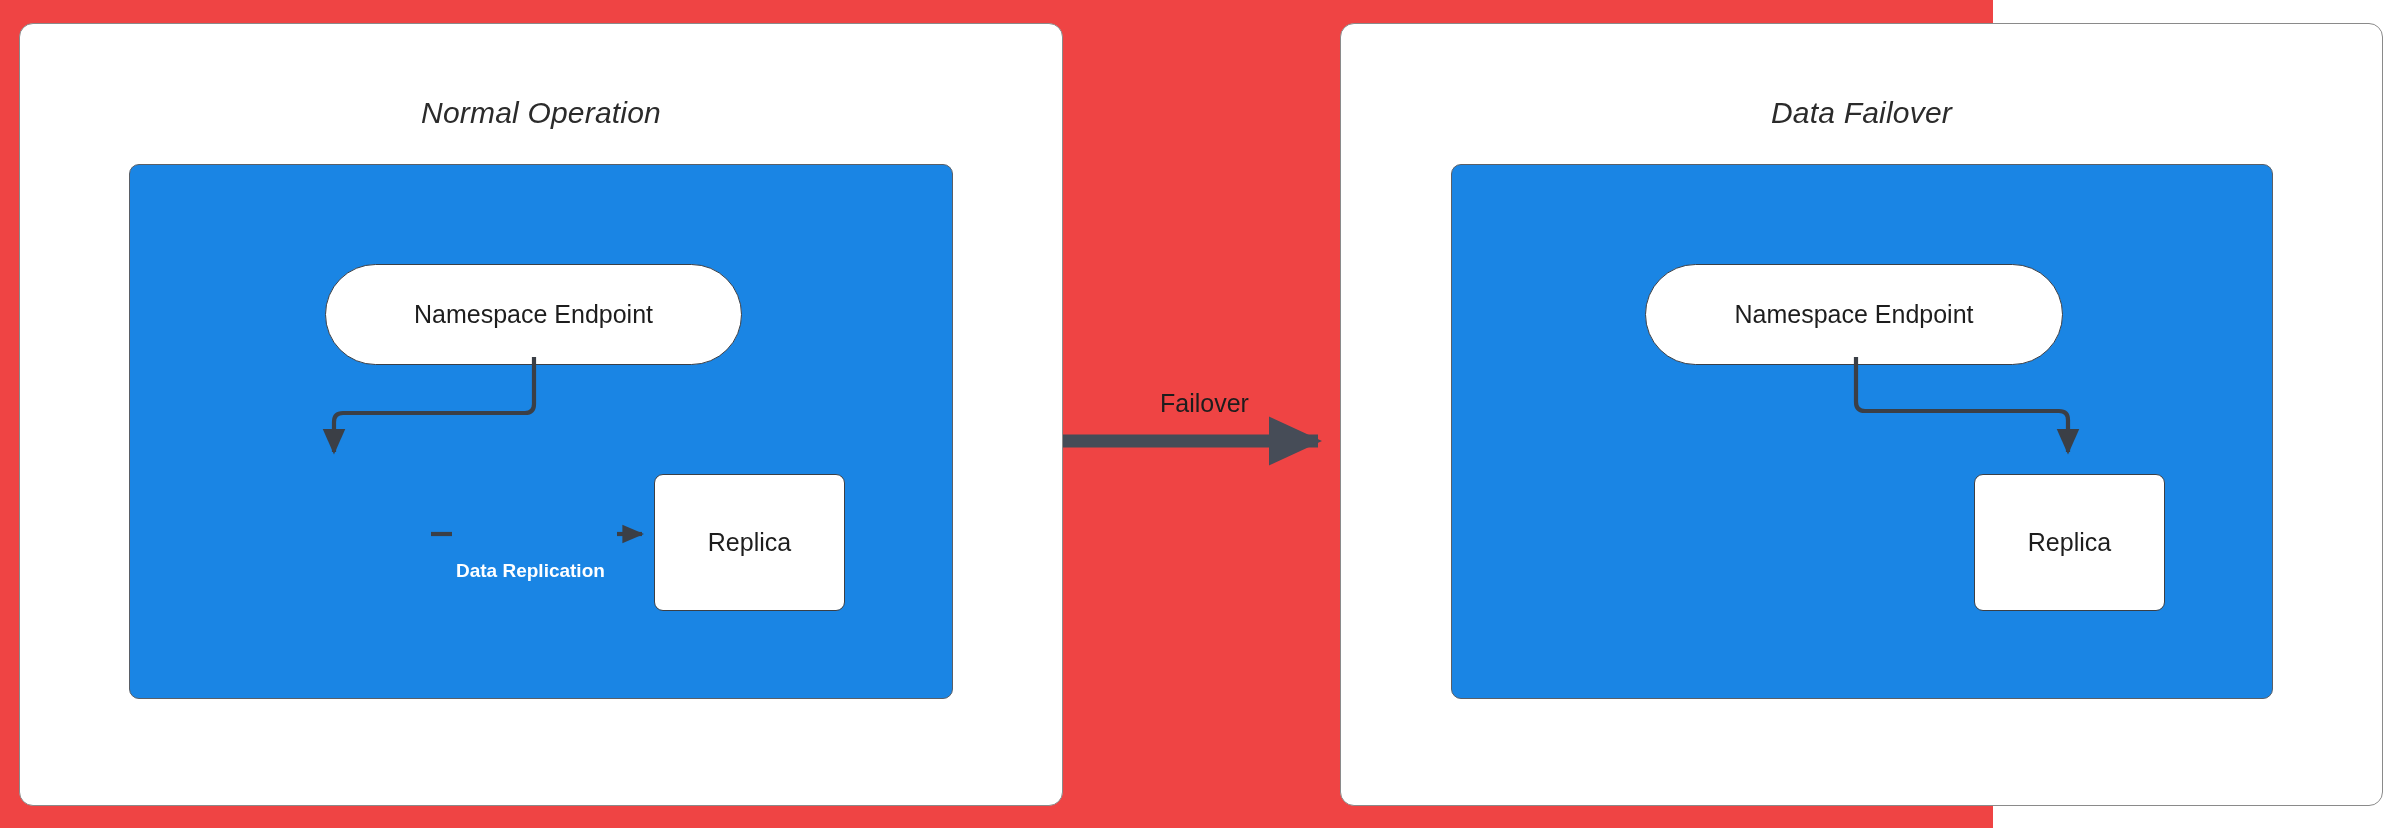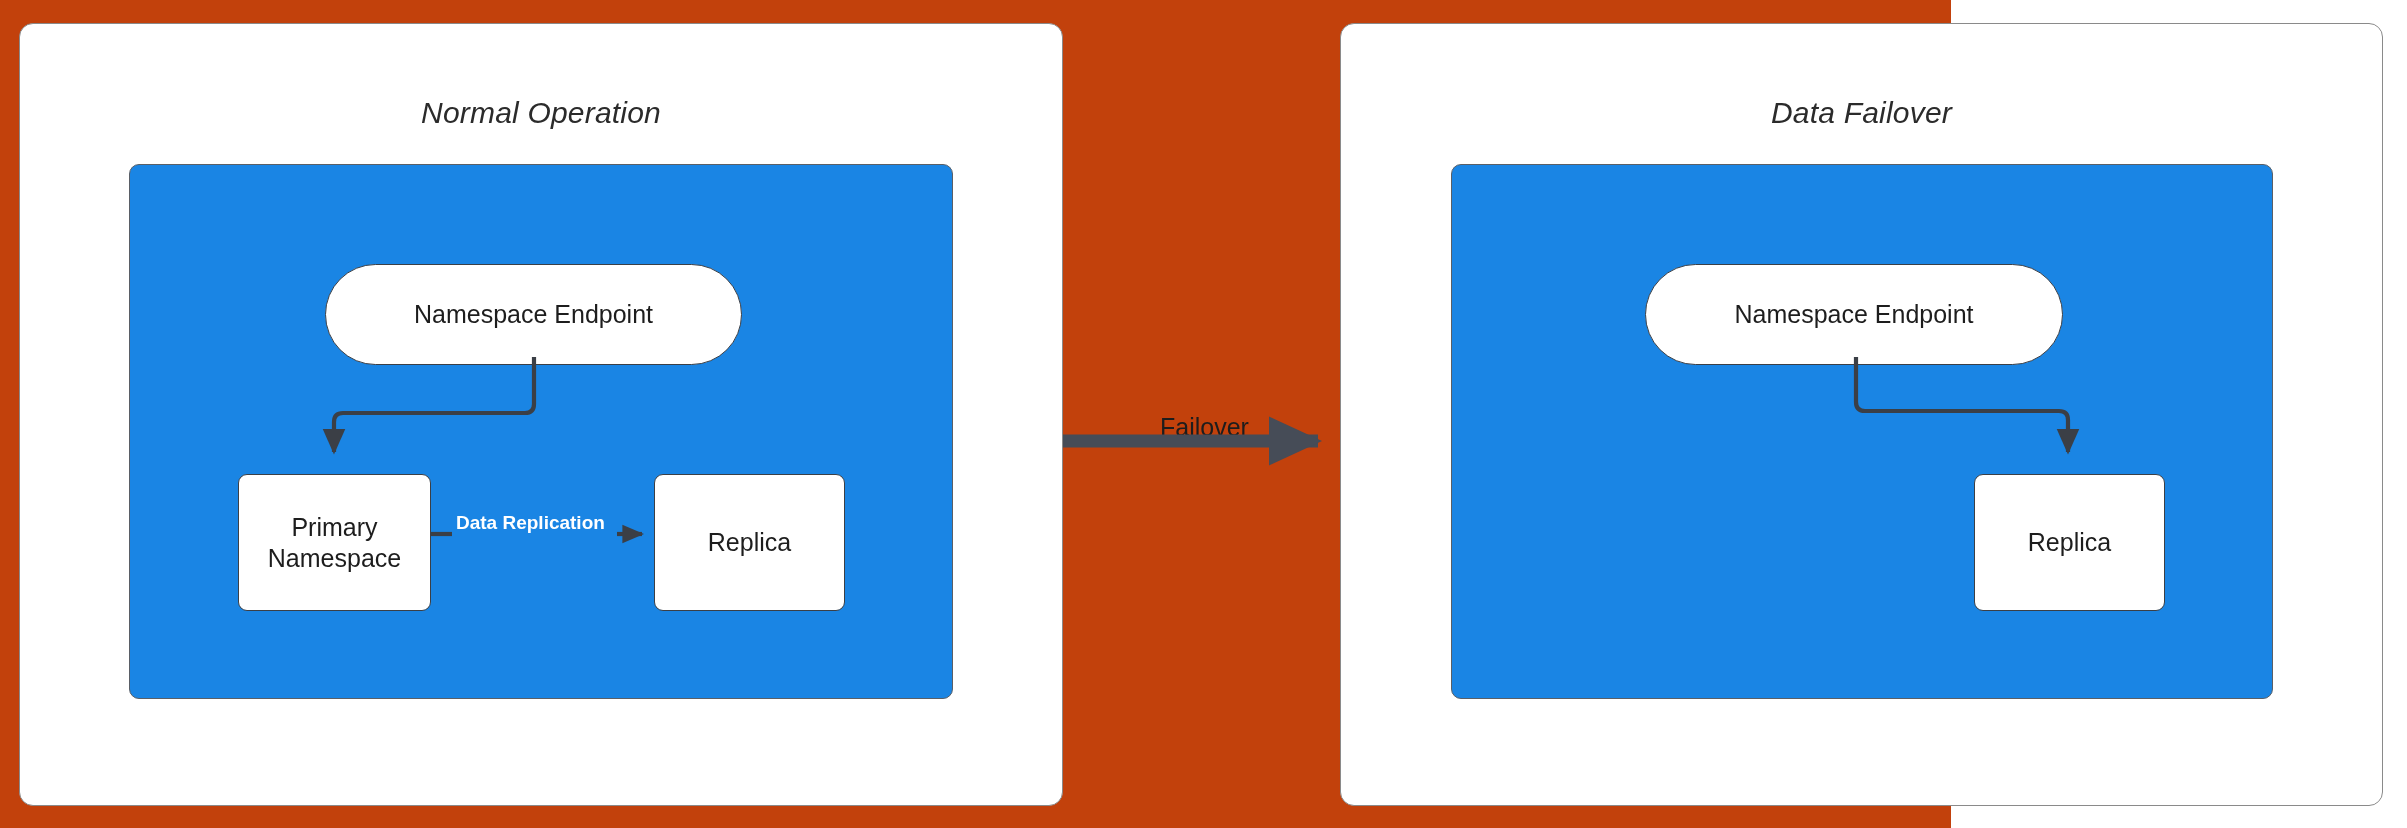--- a/index.html
+++ b/index.html
@@ -11,21 +11,22 @@
   body {
     font-family: "Liberation Sans", sans-serif;
     width: 2407px;
     height: 828px;
     overflow: hidden;
   }
   #canvas {
     position: relative;
     width: 1951px;
     height: 828px;
-    background: #c2410c;
+    background: #ef4444;
+    padding-left: 42px;
   }
 
   
   .panel {
     position: absolute;
     background: #ffffff;
     border: 1.4px solid #8a8a8a;
     border-radius: 14px;
     box-sizing: border-box;
   }
@@ -98,54 +99,48 @@
     pointer-events: none;
   }
 
   
   .wire-label {
     position: absolute;
     font-size: 19px;
     font-weight: bold;
     color: #ffffff;
     white-space: nowrap;
+    margin-top: 48px;
   }
   #label-data-replication { left: 456px; top: 512px; }
 
   .failover-label {
     position: absolute;
     font-size: 25px;
     color: #1d1d1d;
     white-space: nowrap;
     left: 1160px;
     top: 389px;
-    margin-top: 24px;
   }
 </style>
 </head>
 <body>
 
 <div id="canvas">
 
   <div class="panel" id="panel-left">
     <div class="panel-title">Normal Operation</div>
   </div>
 
   <div class="region" id="region-left"></div>
 
   <div class="node pill" id="node-endpoint-left">
     <span>Namespace Endpoint</span>
   </div>
 
-  <div class="node rect" id="node-primary">
-    <span>
-      <span>Primary</span><br>
-      <span>Namespace</span>
-    </span>
-  </div>
 
   <div class="node rect" id="node-replica-left">
     <span>Replica</span>
   </div>
 
   <div class="wire-label" id="label-data-replication">Data Replication</div>
 
   <div class="panel" id="panel-right">
     <div class="panel-title">Data Failover</div>
   </div>

